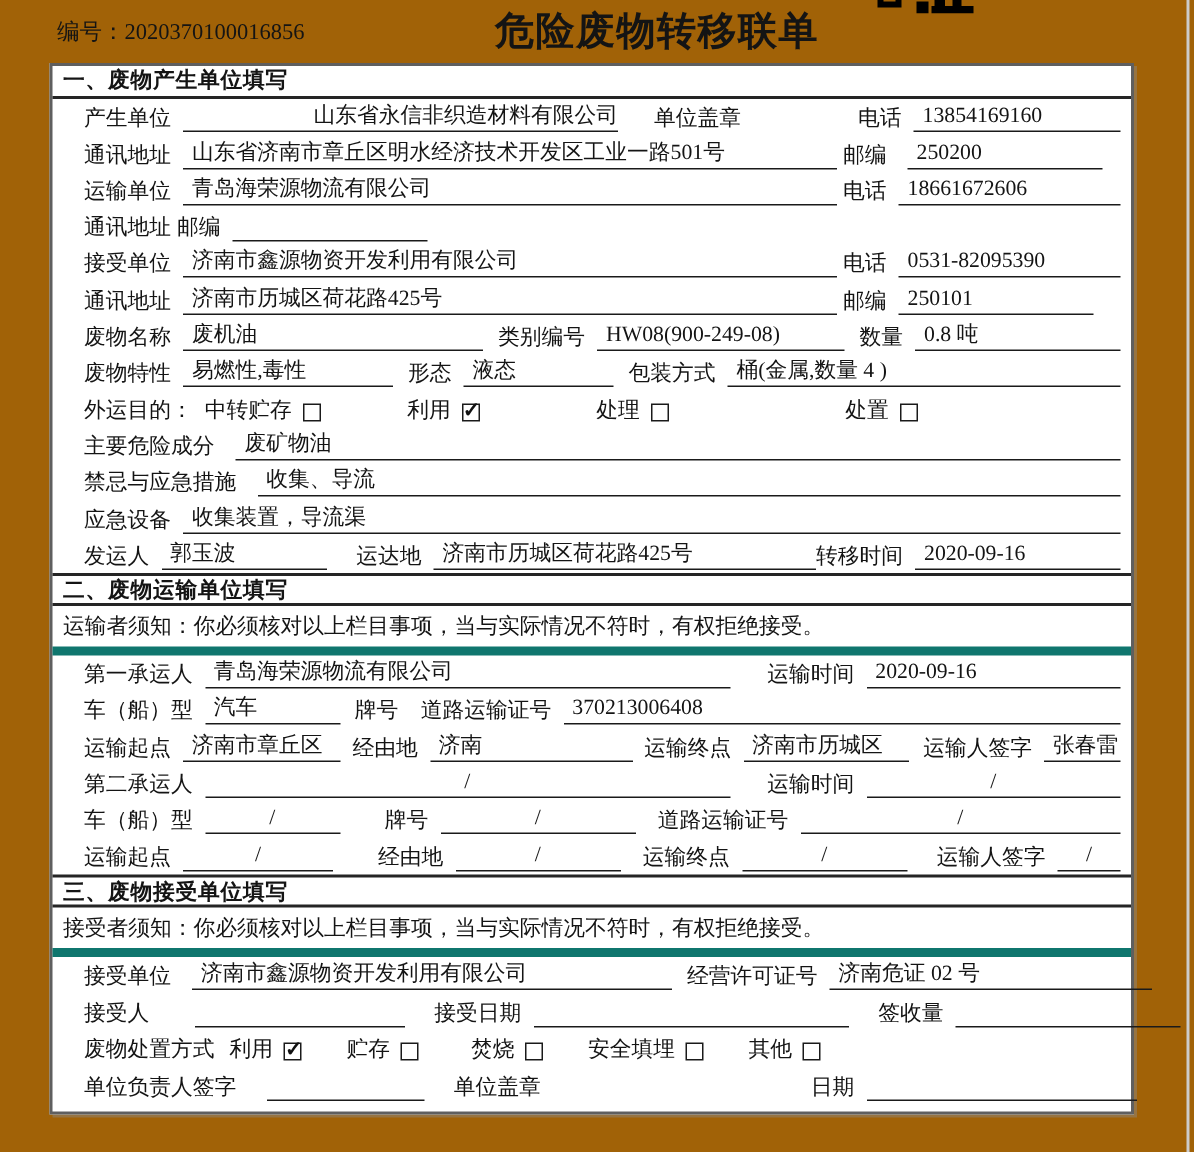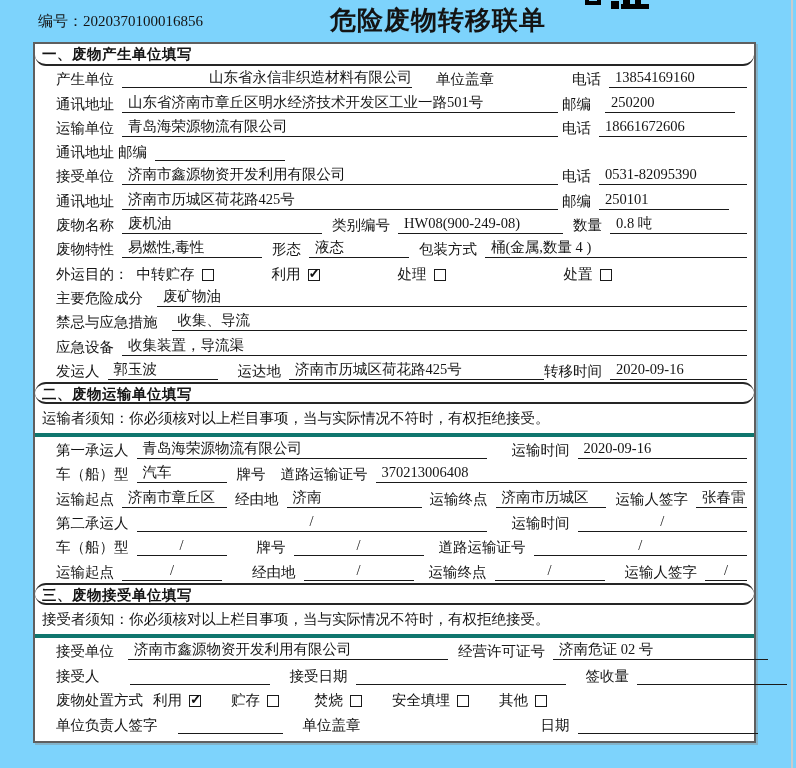--- a/index.html
+++ b/index.html
@@ -1,38 +1,38 @@
 <!DOCTYPE html>
 <html><head>
 <meta charset="utf-8">
 <style>
   * { margin:0; padding:0; box-sizing:border-box; }
   html,body { width:796px; height:768px; background:#ffffff; overflow:hidden;
     font-family:"Liberation Serif","DejaVu Serif",serif; color:#141414; }
-  #page { position:relative; width:796px; height:768px; background:#7dd3fc; }
+  #page { position:relative; width:796px; height:768px; background:#a16207; }
 
   .serial { position:absolute; left:38px; top:12px; font-size:15px; white-space:pre; }
   .doc-title { position:absolute; left:330px; top:3px; font-size:26px; font-weight:bold; letter-spacing:1px; white-space:nowrap; }
   .print-line { position:absolute; left:38px; top:772px; font-size:15px; white-space:pre; }
 
   .page-edge { position:absolute; left:791px; top:0; width:2px; height:768px; background:#cccccc; }
 
   .stamp-cut { position:absolute; left:583px; top:0; width:70px; height:9px; overflow:hidden; }
   .stamp-cut .blk { position:absolute; background:#000; }
   .stamp-cut .hollow { position:absolute; left:2px; top:-13px; width:16px; height:18px; border:4px solid #000; background:transparent; }
 
   #formbox { position:absolute; left:33px; top:42px; width:723px; height:701px;
     border:2px solid #5f5f5f; box-shadow:2px 2px 0 rgba(140,140,140,.45); background:#fff; }
 
   .sec-header { height:22px; line-height:21px; font-weight:bold; font-size:14.5px;
-    padding-left:7px; border-bottom:2px solid #252525; letter-spacing:.5px;border-radius:11px; }
+    padding-left:7px; border-bottom:2px solid #252525; letter-spacing:.5px; }
   .sec-header.bt { border-top:2px solid #252525; }
 
   .note { height:33px; display:flex; align-items:center; padding-left:7px;
-    font-size:14.5px; border-bottom:4px solid #0f766e; white-space:pre; }
+    font-size:14.5px; border-bottom:6px solid #0f766e; white-space:pre; }
 
   .row { display:flex; align-items:flex-end; padding:0 7px 2px 21px; }
   .s1 .row { height:24.3px; }
   .s2 .row { height:24.3px; }
   .s3 .row { height:24.6px; }
 
   .lbl, .plain { white-space:pre; font-size:14.5px; line-height:18px; flex:0 0 auto; }
   .fld { border-bottom:1.5px solid #1a1a1a; font-size:14.5px; line-height:18px;
     height:20px; white-space:nowrap; overflow:hidden; padding-left:6px; flex:0 0 auto; margin-left:8px; }
   .fld.grow { flex:1 1 auto; }

